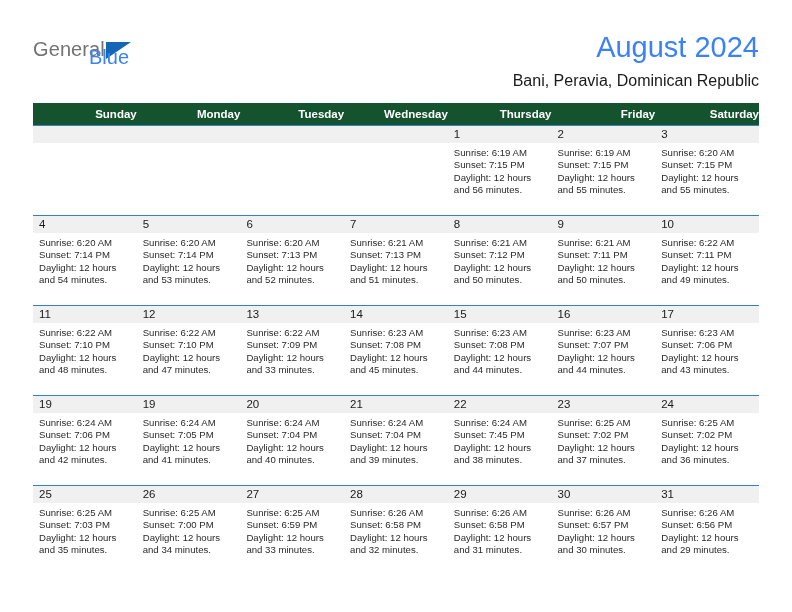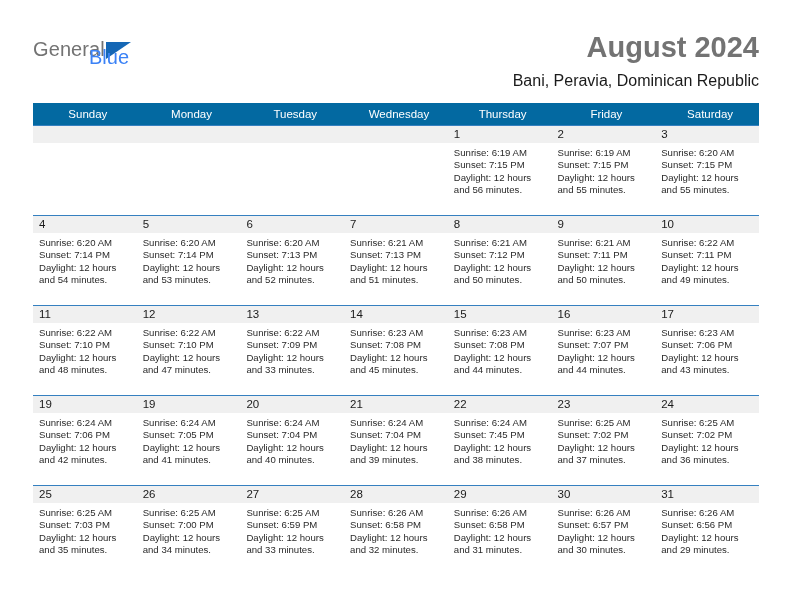--- a/index.html
+++ b/index.html
@@ -67,49 +67,49 @@
   }
 
   .title-block {
     position: absolute;
     right: 33px;
     top: 30px;
     text-align: right;
   }
   .month-title {
     font-size: 29px;
-    color: #737373;
+    color: #3b82f6;
     line-height: 34px;
     white-space: nowrap;
-    font-weight: bold;
+    font-weight: normal;
     margin: 0;
   }
   .location-subtitle {
     margin-top: 9px;
     font-size: 16px;
     color: #1a1a1a;
     line-height: 16px;
     white-space: nowrap;
   }
 
   
   .calendar {
     position: absolute;
     left: 33px;
     top: 103px;
     width: 726px;
     border-collapse: collapse;
     table-layout: fixed;
   }
   .calendar th {
-    background: #0369a1;
+    background: #14532d;
     color: #ffffff;
     font-size: 11.5px;
-    font-weight: normal;
-    text-align: center;
+    font-weight: bold;
+    text-align: right;
     padding: 5px 0 5px 6px;
     height: 12px;
     border: none;
   }
   .calendar td {
     vertical-align: top;
     width: 103.71px;
     height: 80px;
     padding: 0;
     border: none;

